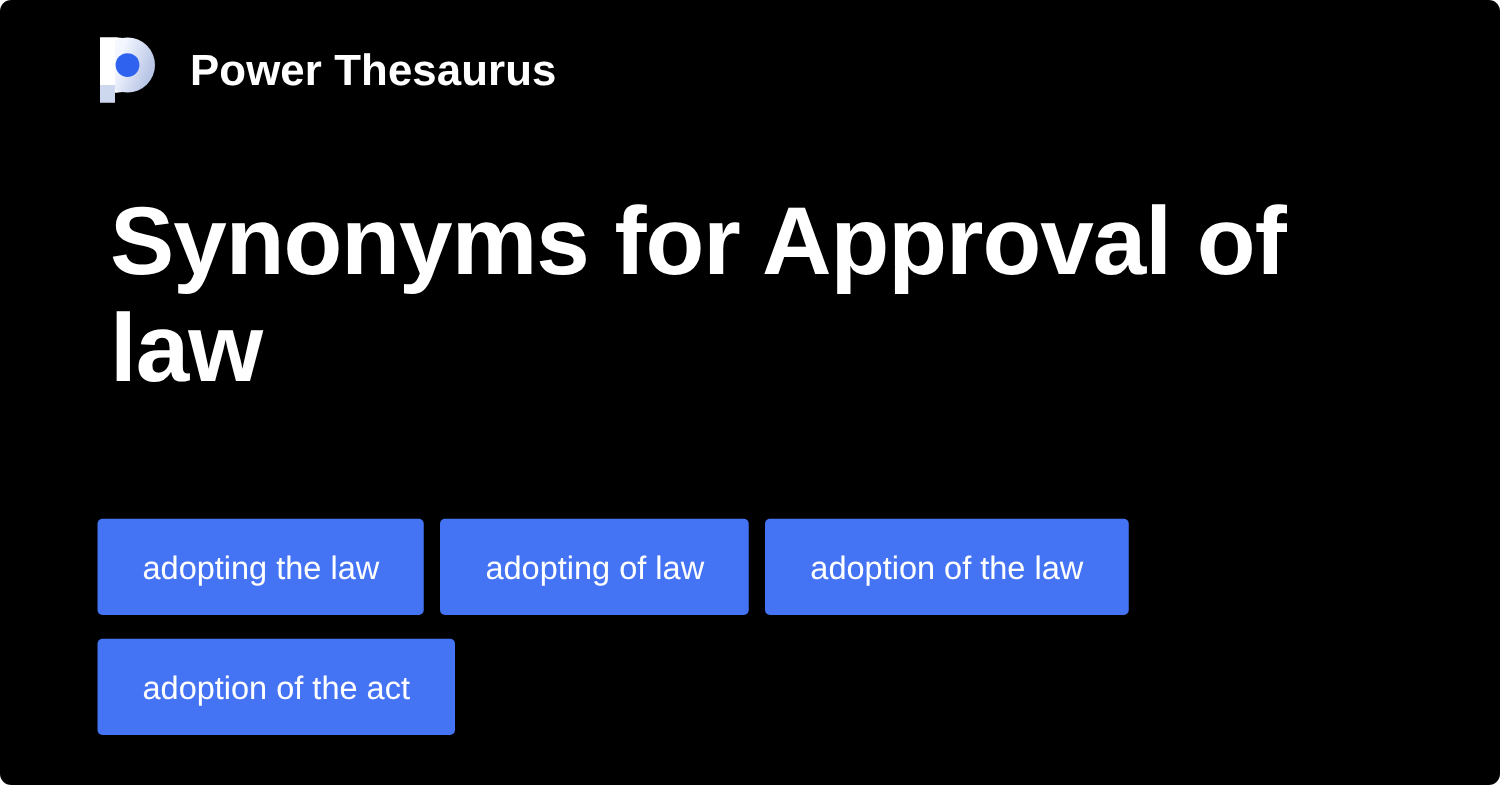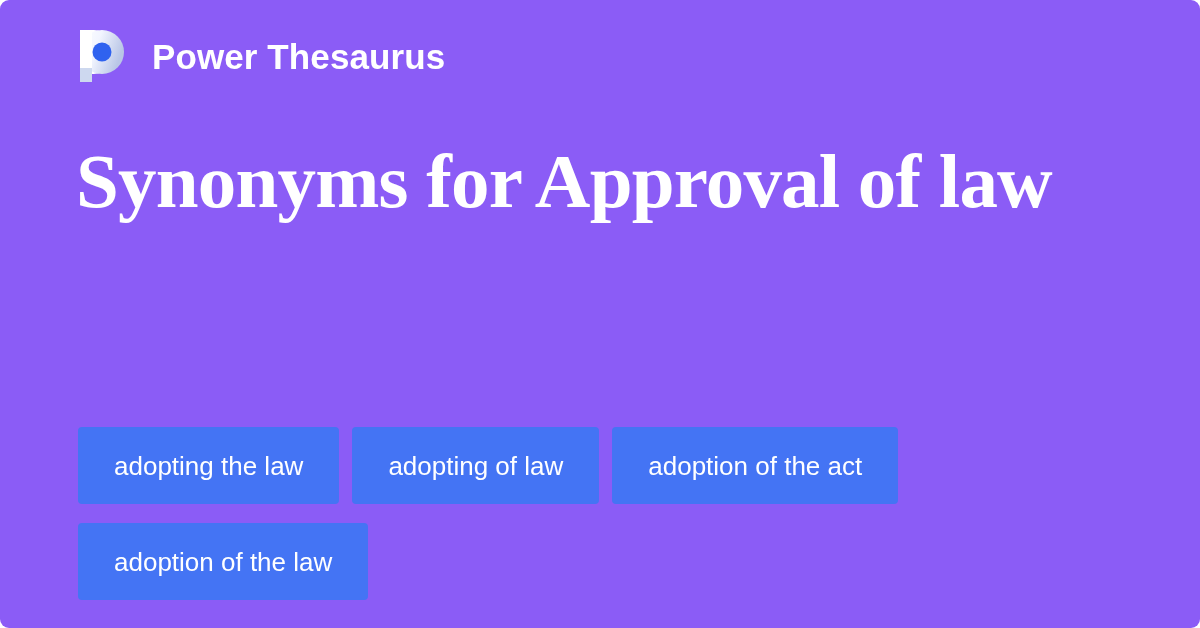--- a/index.html
+++ b/index.html
@@ -12,21 +12,21 @@
     height: 628px;
     overflow: hidden;
     font-family: "Liberation Sans", "DejaVu Sans", sans-serif;
   }
 
   .og-card {
     position: relative;
     box-sizing: border-box;
     width: 1200px;
     height: 628px;
-    background: #8b5cf6;
+    background: #000000;
     border-radius: 9px;
     overflow: hidden;
   }
 
   
   .brand {
     position: absolute;
     top: 28px;
     left: 78px;
     display: flex;
@@ -50,35 +50,34 @@
     line-height: 1;
     white-space: nowrap;
   }
 
   
   .title {
     position: absolute;
     top: 138px;
     left: 76px;
     width: 1040px;
-    margin: 0;
+    margin: 12px;
     color: #ffffff;
     font-size: 77px;
     font-weight: 700;
     line-height: 1.12;
     letter-spacing: -0.8px;
     word-break: break-word;
-    font-family: Liberation Serif, serif;
   }
 
   
   .chips {
     position: absolute;
     left: 78px;
-    top: 427px;
+    top: 415px;
     width: 1044px;
     display: flex;
     flex-wrap: wrap;
     gap: 19px 13px;
     align-content: flex-start;
   }
 
   .chip {
     box-sizing: border-box;
     height: 77px;
@@ -122,17 +121,17 @@
       </svg>
     </span>
     <span class="brand-name">Power Thesaurus</span>
   </div>
 
   <h1 class="title">Synonyms for Approval of law</h1>
 
   <div class="chips">
     <span class="chip">adopting the law</span>
     <span class="chip">adopting of law</span>
+    <span class="chip">adoption of the law</span>
     <span class="chip">adoption of the act</span>
-    <span class="chip">adoption of the law</span>
   </div>
 
 </div>
 
 </body></html>

